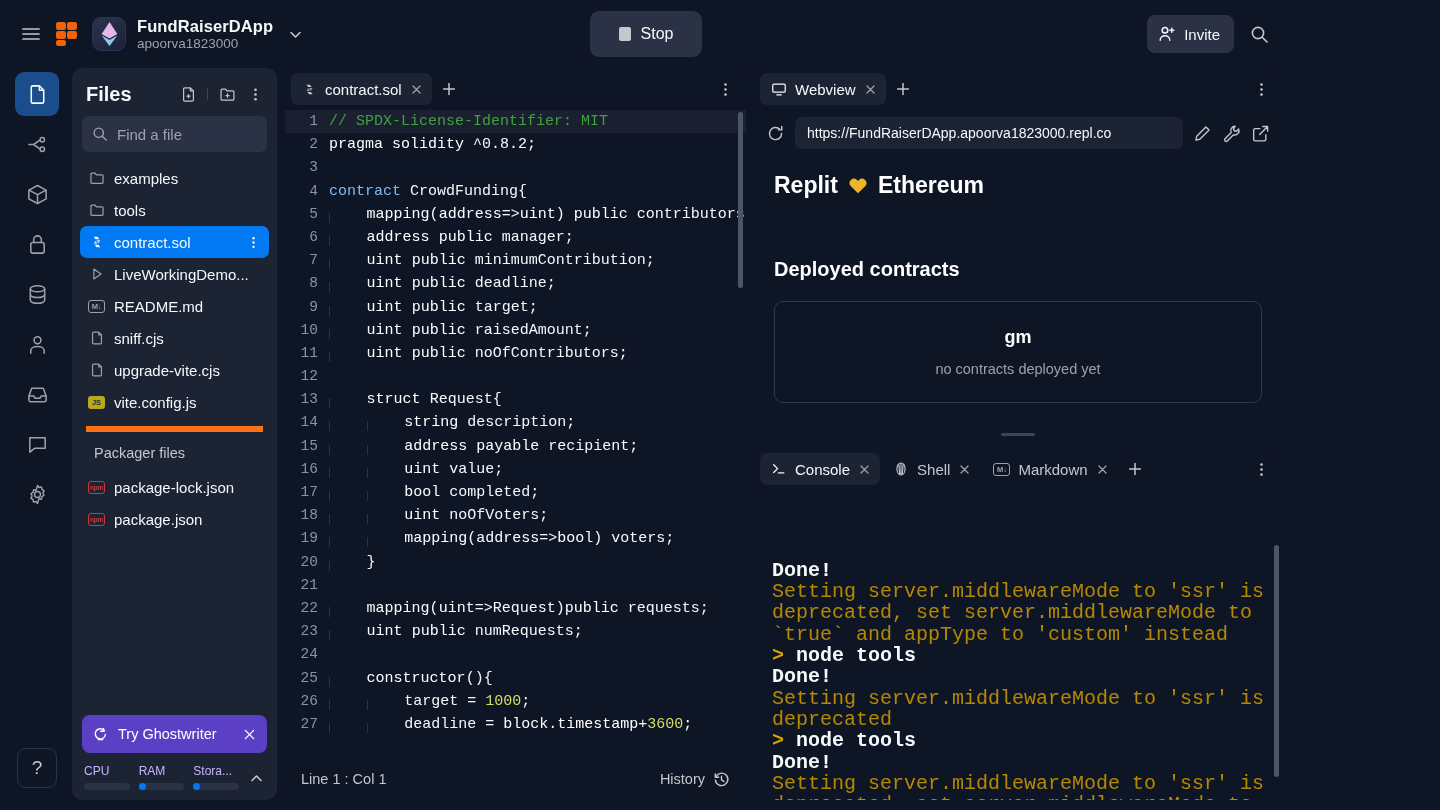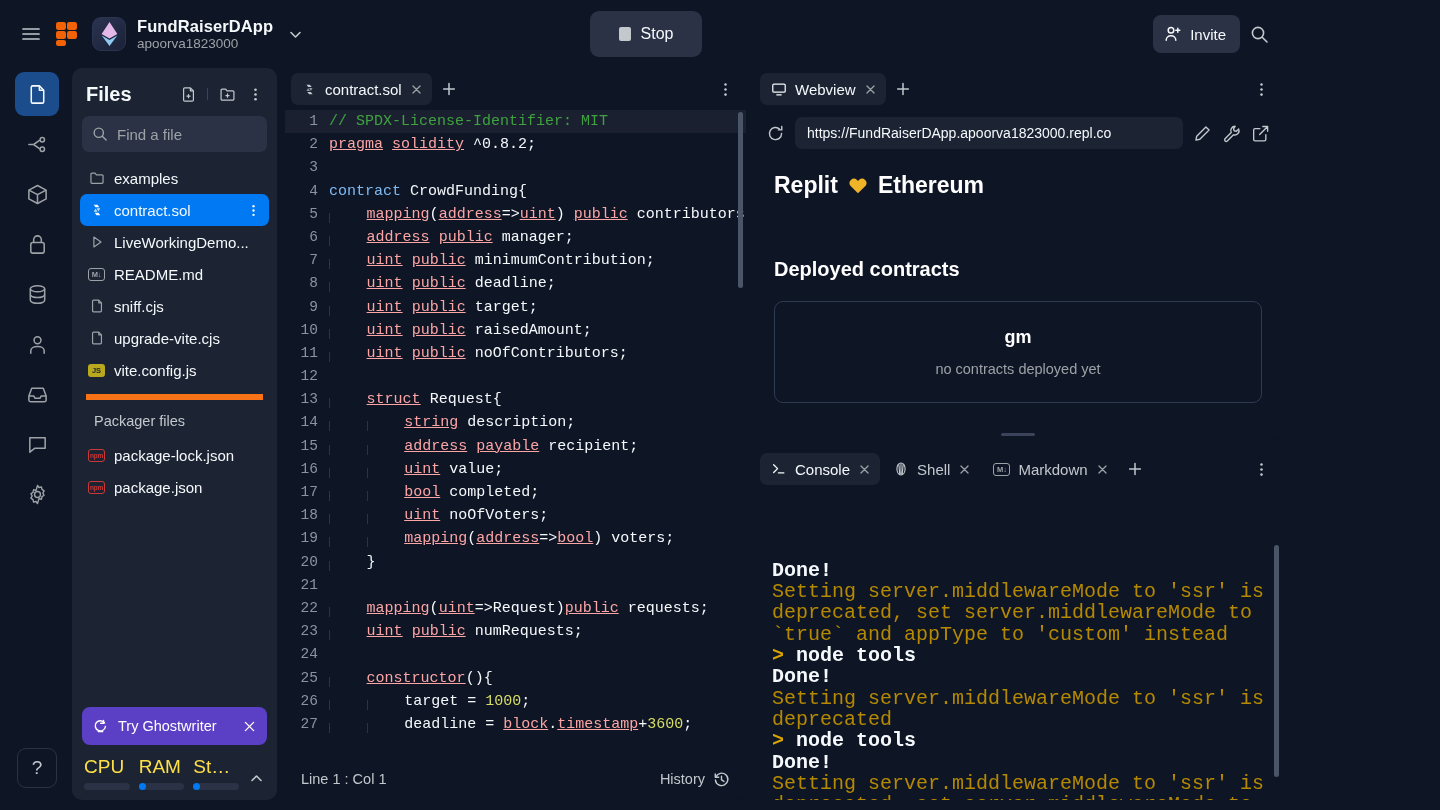--- a/index.html
+++ b/index.html
@@ -41,21 +41,21 @@
   .stop-btn {
     position: absolute; left: 50%; transform: translateX(-50%);
     height: 46px; min-width: 112px; padding: 0 22px;
     background: #2B3245; border: none; border-radius: 9px;
     color: #F5F9FC; font-size: 16px; font-weight: 400;
     display: flex; align-items: center; justify-content: center; gap: 10px;
     cursor: pointer; font-family: inherit;
   }
   .stop-sq { width: 12px; height: 14px; background: #C2C8CC; border-radius: 2px; display:block;}
 
-  .hdr-right { margin-left: auto; display: flex; align-items: center; }
+  .hdr-right { margin-left: auto; display: flex; align-items: center; gap: 6px; }
   .invite-btn {
     height: 38px; padding: 0 14px 0 11px; background: #2B3245; border: none;
     border-radius: 8px; color: #F5F9FC; font-size: 15px;
     display: flex; align-items: center; gap: 8px; cursor: pointer; font-family: inherit;
   }
 
   
   .body { flex: 1; display: flex; min-height: 0; padding: 0 10px 10px 10px; gap: 8px; }
 
   
@@ -127,21 +127,21 @@
 
   .side-foot { padding: 8px 10px 10px 10px; }
   .ghostwriter {
     height: 38px; background: #5B3FC4; border-radius: 8px;
     display: flex; align-items: center; gap: 9px; padding: 12px 10px;
     font-size: 14.5px; color: #fff; cursor: pointer; font-weight:400;
   }
   .gw-label { flex: 1; }
   .resources { display: flex; align-items: flex-end; gap: 9px; margin-top: 11px; padding: 0 2px;}
   .res-col { flex: 1; min-width: 0; }
-  .res-label { font-size: 19px; color: #fde047; margin-bottom: 5px; white-space:nowrap; overflow:hidden; text-overflow:ellipsis;}
+  .res-label { font-size: 12px; color: #c4b5fd; margin-bottom: 5px; white-space:nowrap; overflow:hidden; text-overflow:ellipsis;}
   .res-bar { height: 7px; border-radius: 4px; background: #2B3245; position: relative; }
   .res-dot { position: absolute; left: 0; top: 0; width: 7px; height: 7px; border-radius: 50%; background: #0079F2; }
   .res-caret { color: #C2C8CC; padding-bottom: 3px; cursor: pointer; }
 
   
   .editor-pane {
     flex: 1; min-width: 0;
     background: #0E1525; border-radius: 10px;
     display: flex; flex-direction: column; overflow: hidden;
   }
@@ -173,21 +173,21 @@
     width: 44px; flex: 0 0 44px; text-align: right; padding-right: 11px;
     color: #8A93A3; font-size: 14.5px; user-select: none;
   }
   .ctext { flex: 1; position: relative; }
   .ind { display:inline-block; width: 37.6px; position: relative; }
   .ind::before {
     content:""; position: absolute; left: 0; top: -5px; bottom: -5px;
     width: 1px; background: #2A3347;
   }
   .cmt { color: #3FA23F; }
-  .kw  { color: #fca5a5; text-decoration: underline; }
+  .kw  { color: #ffffff; }
   .kw2 { color: #7FBBF5; }
   .id  { color: #F5F9FC; }
   .num { color: #D7DE63; }
   .pun { color: #F5F9FC; }
   .code-scroll {
     position: absolute; right: 3px; top: 2px; width: 5px; height: 176px;
     background: #4A5567; border-radius: 3px;
   }
   .statusbar {
     height: 42px; flex: 0 0 42px; display: flex; align-items: center;
@@ -408,20 +408,28 @@
 
         <div class="file-row">
           <span class="file-ico">
             <svg width="16" height="16" viewBox="0 0 18 18" fill="none" stroke="currentColor" stroke-width="1.35" stroke-linejoin="round">
               <path d="M2.2 4.8A1.2 1.2 0 0 1 3.4 3.6H6.8L8.3 5.4h6.3a1.2 1.2 0 0 1 1.2 1.2v7.2a1.2 1.2 0 0 1-1.2 1.2H3.4a1.2 1.2 0 0 1-1.2-1.2z"></path>
             </svg>
           </span>
           <span class="fname">examples</span>
         </div>
 
+        <div class="file-row">
+          <span class="file-ico">
+            <svg width="16" height="16" viewBox="0 0 18 18" fill="none" stroke="currentColor" stroke-width="1.35" stroke-linejoin="round">
+              <path d="M2.2 4.8A1.2 1.2 0 0 1 3.4 3.6H6.8L8.3 5.4h6.3a1.2 1.2 0 0 1 1.2 1.2v7.2a1.2 1.2 0 0 1-1.2 1.2H3.4a1.2 1.2 0 0 1-1.2-1.2z"></path>
+            </svg>
+          </span>
+          <span class="fname">tools</span>
+        </div>
 
         <div class="file-row selected">
           <span class="file-ico">
             <svg width="16" height="16" viewBox="0 0 18 18" fill="currentColor">
               <path d="M5.3 3.2h4.2L11.6 6H7.4z"></path>
                 <path d="M12.7 7.1l-2.1 3.6-2.1-3.6z" opacity=".75"></path>
               <path d="M12.7 14.8H8.5L6.4 12h4.2z"></path>
                 <path d="M5.3 10.9l2.1-3.6 2.1 3.6z" opacity=".75"></path>
             </svg>
           </span>

